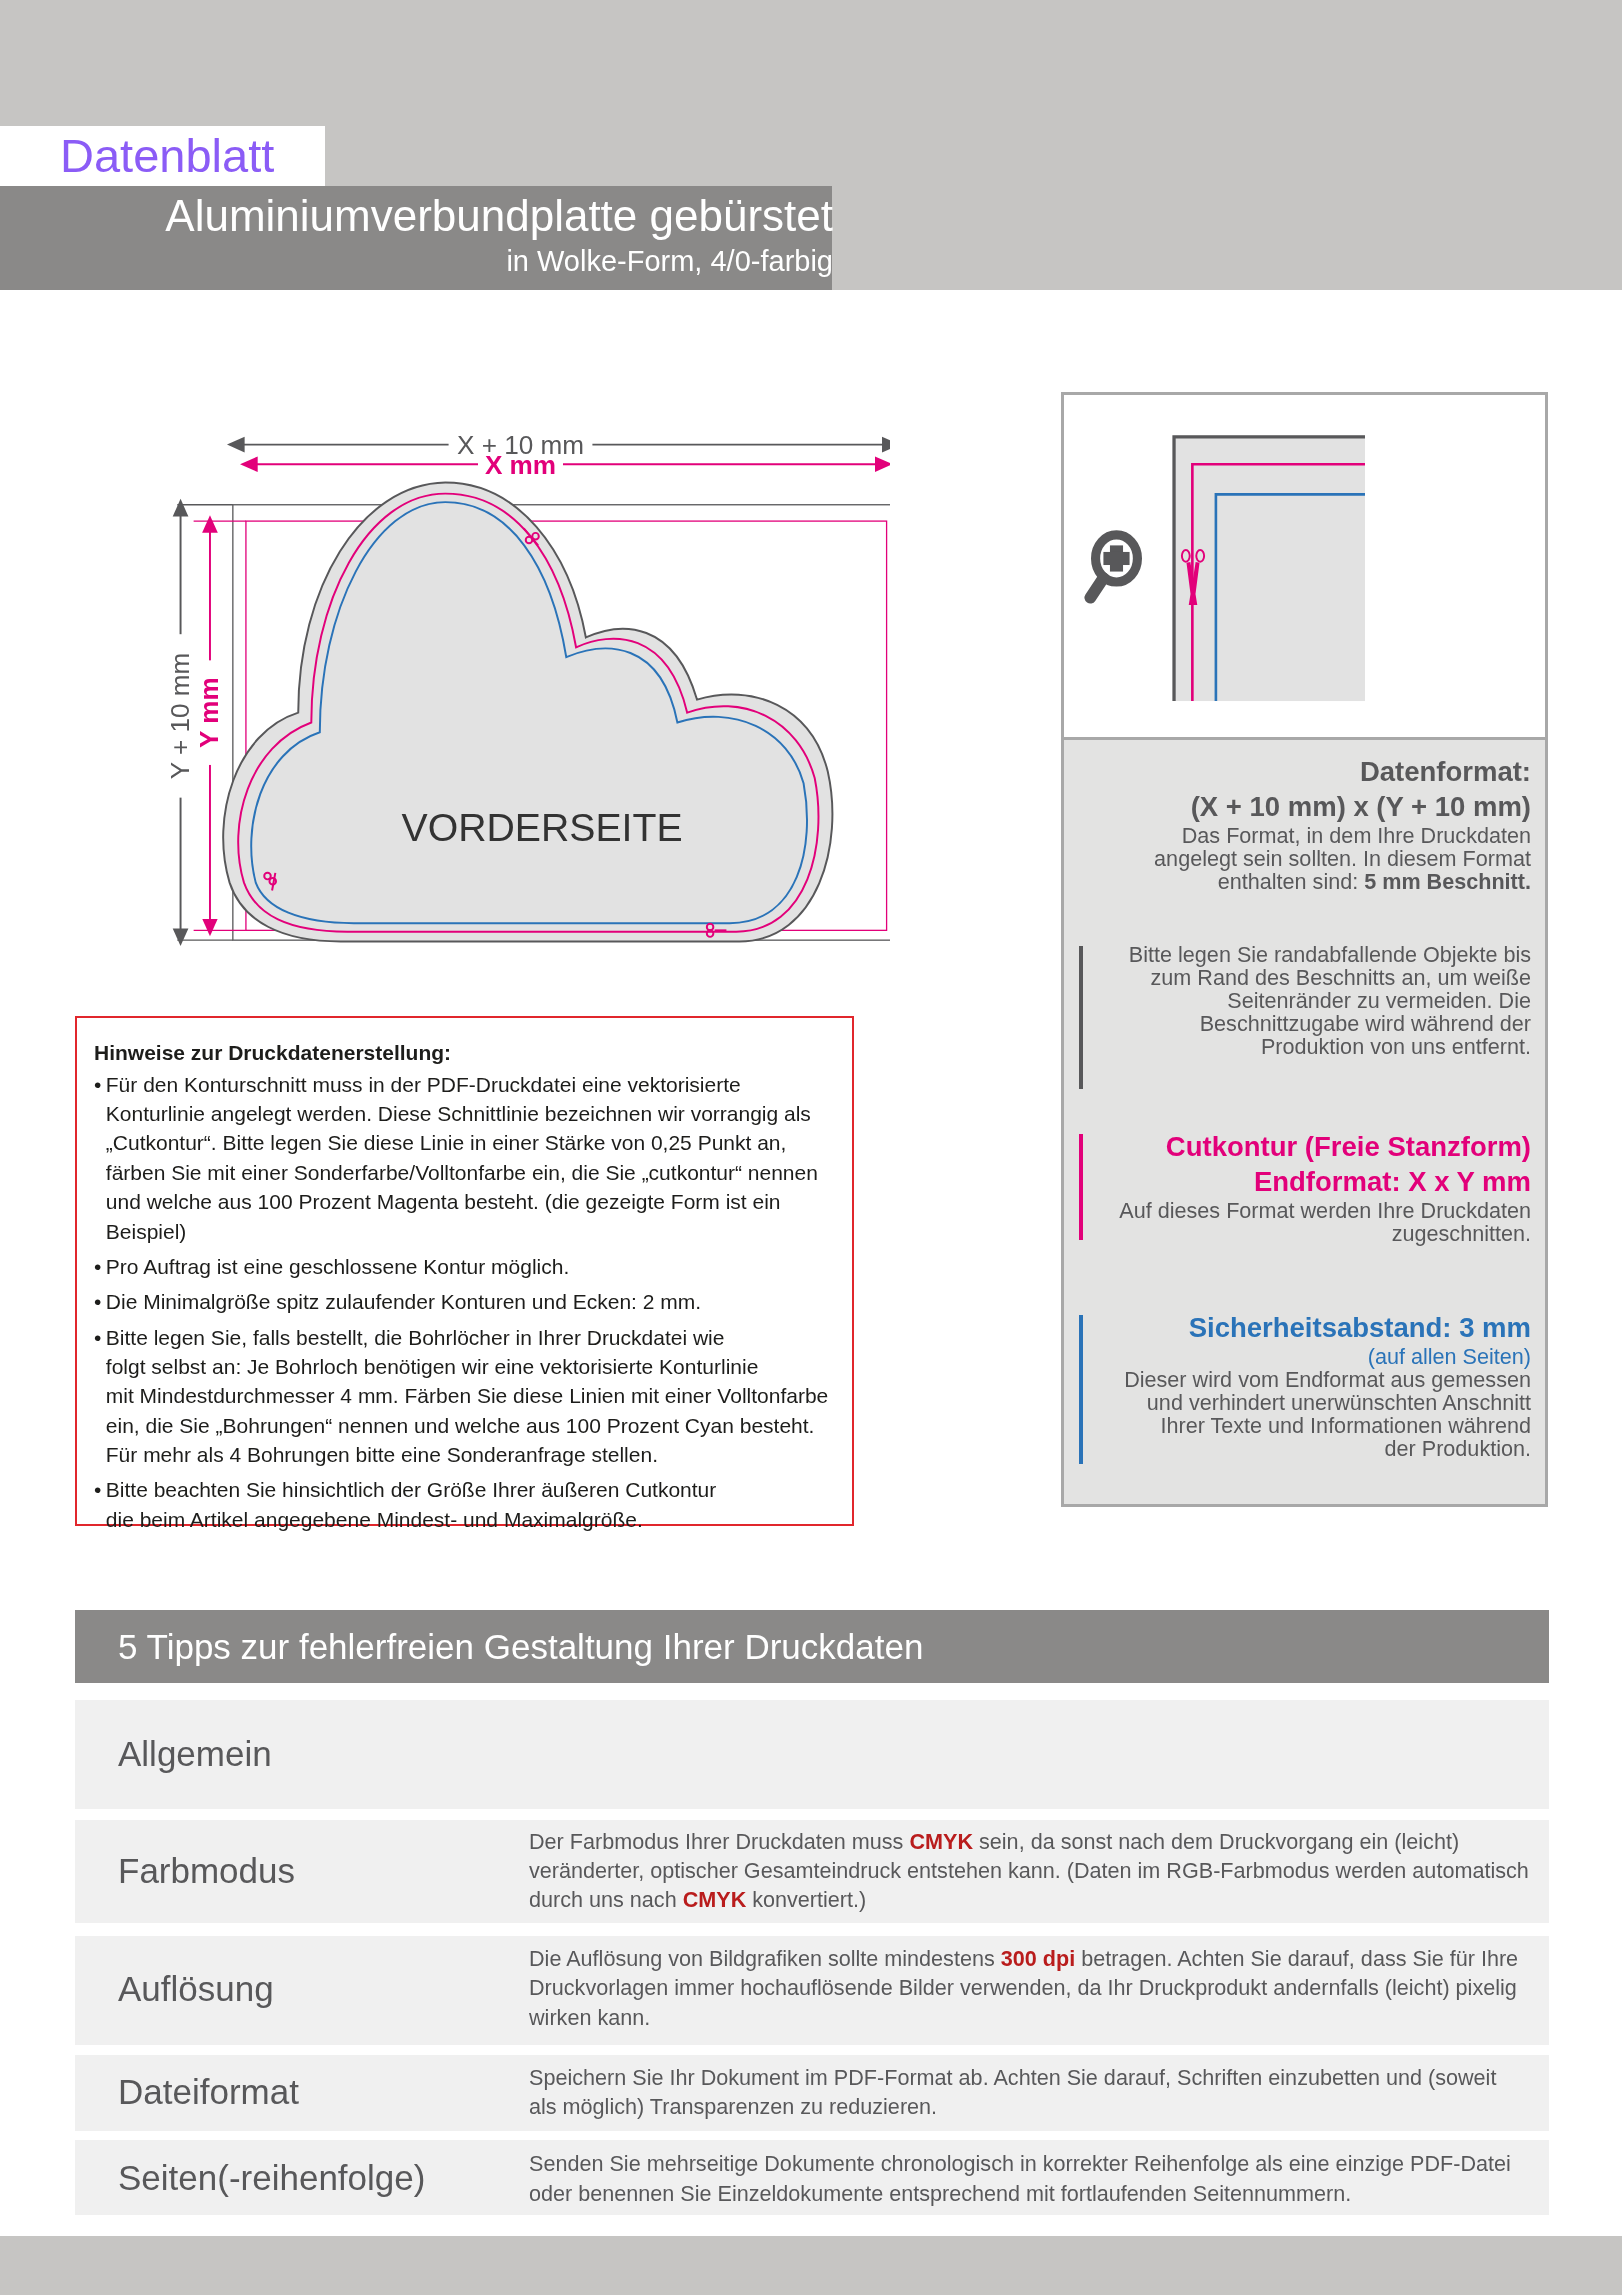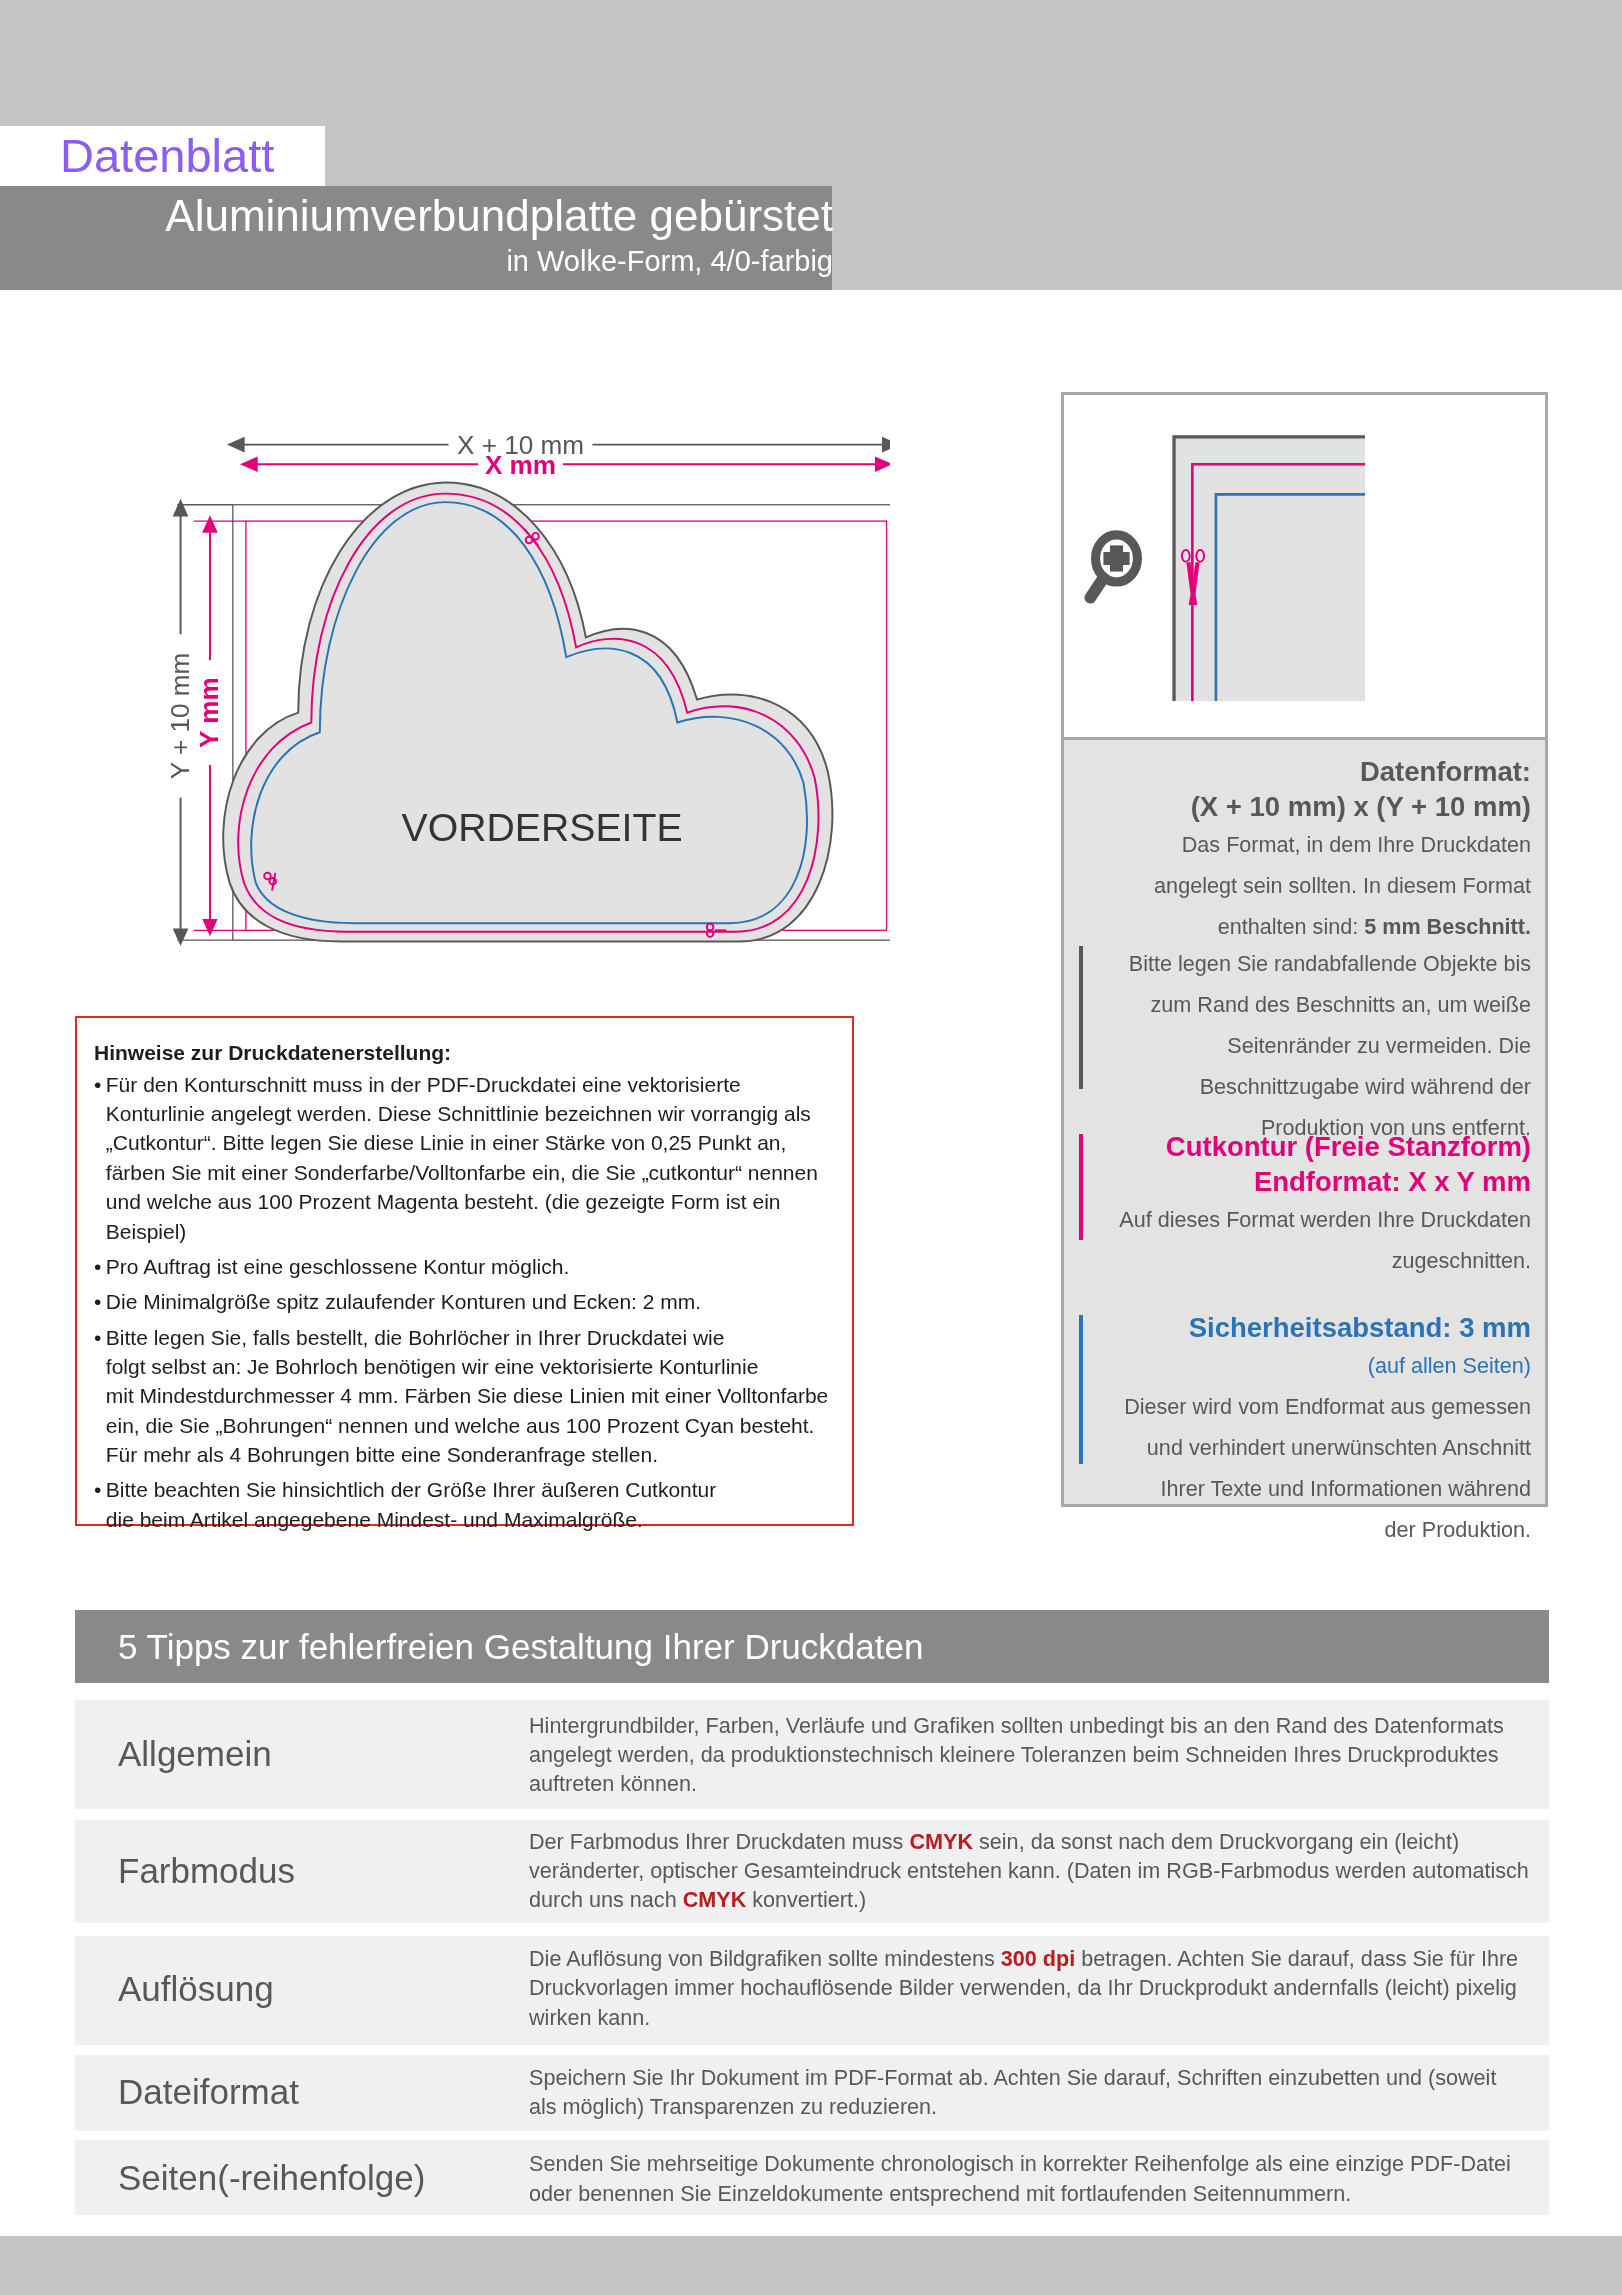--- a/index.html
+++ b/index.html
@@ -22,21 +22,21 @@
   .notes-title { font-weight:bold; margin-bottom:2.6px; }
   .notes ul { list-style:none; margin:0; padding:0; }
   .notes li { position:relative; padding-left:11.8px; margin-bottom:5.9px; white-space:pre-line; }
   .notes li::before { content:"•"; position:absolute; left:0; top:0; }
 
   
   .rpanel { left:1061px; top:392px; width:487px; height:1115px; border:3.3px solid #a8a8a8; box-sizing:border-box; background:#e3e3e2; }
   .rpanel-top { position:absolute; left:0; top:0; width:481px; height:342px; background:#ffffff; border-bottom:3.3px solid #a8a8a8; }
   .rp-block { position:absolute; left:35px; width:432px;text-align:right; }
   .rp-h { font-weight:bold; font-size:27.5px; line-height:35px; color:#58585a; }
-  .rp-t { font-size:21.6px; line-height:41px; color:#58585a; white-space:pre-line; }
+  .rp-t { font-size:21.6px; line-height:23px; color:#58585a; white-space:pre-line; }
   .bar { position:absolute; left:-19.6px; width:3.3px; }
   .magenta { color:#e2007a; }
   .blue { color:#2a73b8; }
 
   
   .tips-header { left:75px; top:1610px; width:1474px; height:73px; background:#8a8988; }
   .tips-title { position:absolute; left:43px; top:15.7px; font-size:35px; line-height:42px; color:#ffffff; white-space:nowrap; }
   .tip-row { left:75px; width:1474px; background:#f0f0f0; }
   .tip-label { position:absolute; left:43px; font-size:35px; color:#58585a; white-space:nowrap; }
   .tip-text { position:absolute; left:454px; right:19.6px; font-size:21.6px; line-height:29.4px; color:#58585a; }
@@ -184,21 +184,20 @@
 der Produktion.</div>
   </div>
 </div>
 
 <div class="abs tips-header">
   <div class="tips-title">5 Tipps zur fehlerfreien Gestaltung Ihrer Druckdaten</div>
 </div>
 
 <div class="abs tip-row" style="top:1700px; height:109px;">
   <div class="tip-label" style="top:34px;">Allgemein</div>
-  <div class="tip-text" style="top:10.5px;"><span>Hintergrundbilder, Farben, Verläufe und Grafiken sollten unbedingt bis an den Rand des Datenformats angelegt werden, da produktionstechnisch kleinere Toleranzen beim Schneiden Ihres Druckproduktes auftreten können.</span></div>
 </div>
 <div class="abs tip-row" style="top:1820px; height:103px;">
   <div class="tip-label" style="top:31px;">Farbmodus</div>
   <div class="tip-text" style="top:6.5px;"><span>Der Farbmodus Ihrer Druckdaten muss </span><b>CMYK</b><span> sein, da sonst nach dem Druckvorgang ein (leicht) veränderter, optischer Gesamteindruck entstehen kann. (Daten im RGB-Farbmodus werden automatisch durch uns nach </span><b>CMYK</b><span> konvertiert.)</span></div>
 </div>
 <div class="abs tip-row" style="top:1936px; height:109px;">
   <div class="tip-label" style="top:33px;">Auflösung</div>
   <div class="tip-text" style="top:7.9px;"><span>Die Auflösung von Bildgrafiken sollte mindestens </span><b>300 dpi</b><span> betragen. Achten Sie darauf, dass Sie für Ihre Druckvorlagen immer hochauflösende Bilder verwenden, da Ihr Druckprodukt andernfalls (leicht) pixelig wirken kann.</span></div>
 </div>
 <div class="abs tip-row" style="top:2055px; height:76px;">

